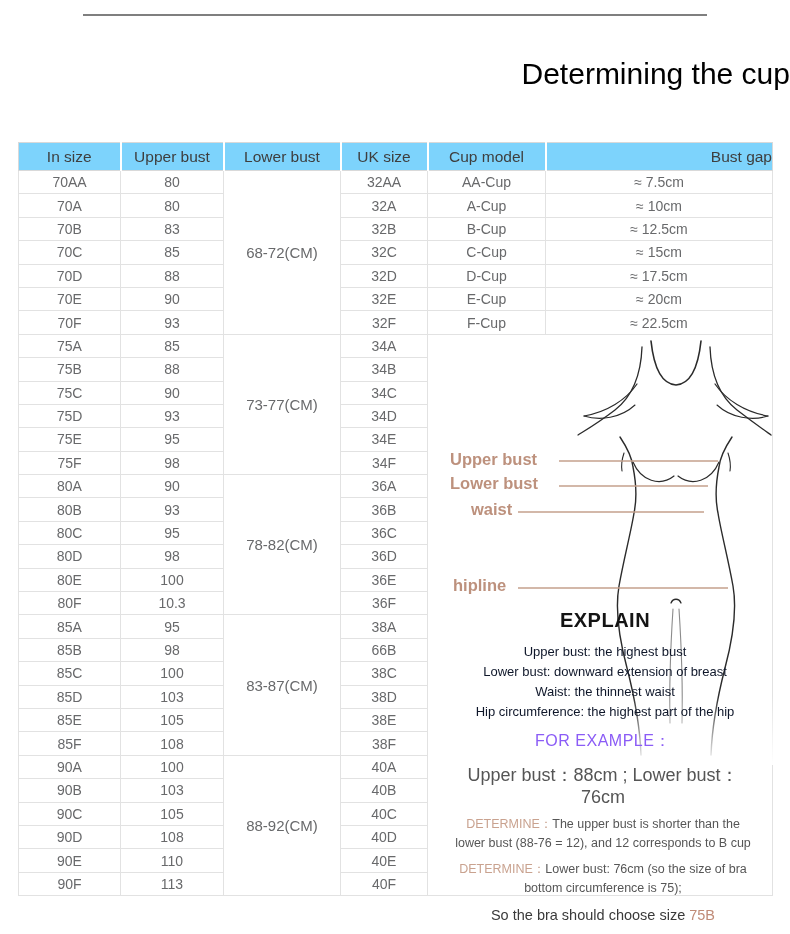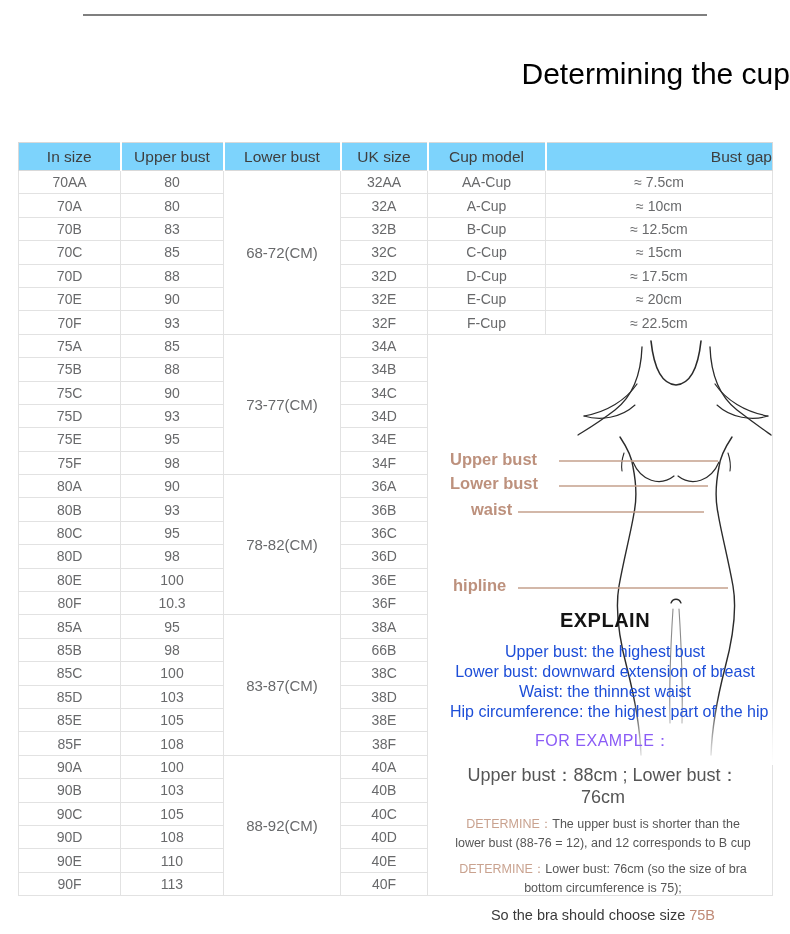--- a/index.html
+++ b/index.html
@@ -44,21 +44,21 @@
     position: absolute; left: 22px; color: #bd917d;
     font-size: 16.5px; font-weight: 600; white-space: nowrap;
   }
   .lbl-upper   { top: 115px; }
   .lbl-lower   { top: 139px; }
   .lbl-waist   { top: 165px; left: 25px; margin-left: 18px; }
   .lbl-hipline { top: 241px; left: 25px; }
   .explain-block { position: absolute; left: 22px; top: 274px; width: 310px; }
   .explain-title { font-size: 20px; font-weight: 700; color: #141414; letter-spacing: .5px; }
   .explain-lines { margin-top: 10px; }
-  .explain-line { font-size: 16px; color: #1d4ed8; line-height: 20px; white-space: nowrap; }
+  .explain-line { font-size: 13px; color: #0f172a; line-height: 20px; white-space: nowrap; }
   .example-block { position: absolute; left: 22px; top: 396px; width: 306px; }
   .example-title { font-size: 16px; font-weight: 400; color: #8b5cf6; letter-spacing: .5px; }
   .example-line1 { margin-top: 11px; font-size: 18px; color: #555555; }
   .det-para { margin-top: 7px; font-size: 12.5px; color: #565656; line-height: 19px; }
   .det-label { color: #c9a28f; }
   .conclusion { margin-top: 9px; font-size: 14.5px; font-weight: 400; color: #3a3a3a; }
   .conclusion .size-value { color: #c08b77; }
 </style>
 </head>
 <body>

